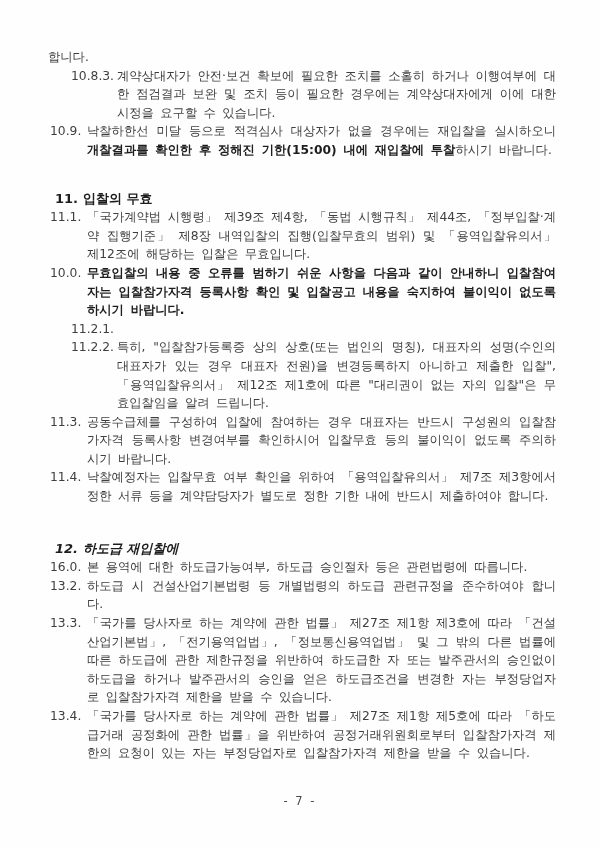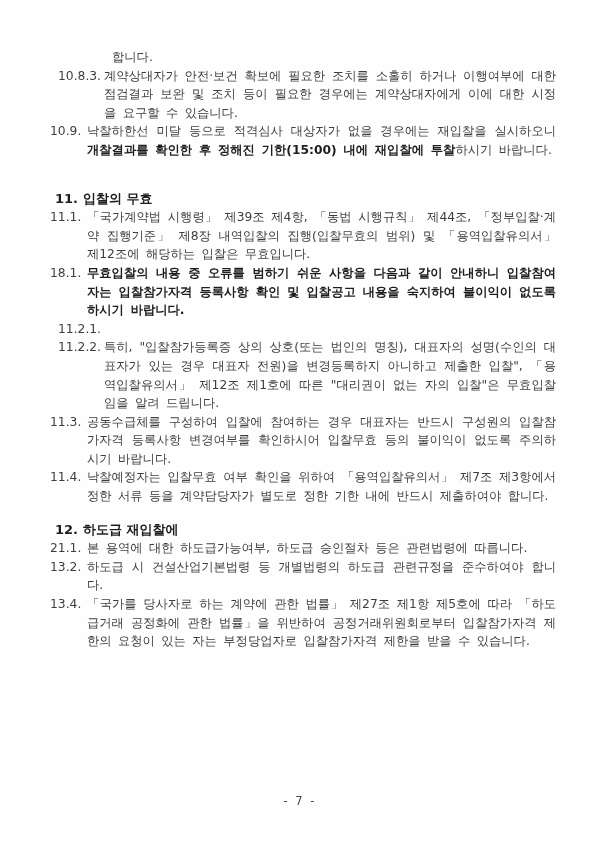--- a/index.html
+++ b/index.html
@@ -21,33 +21,33 @@
   .item .num { flex:0 0 auto; white-space:nowrap; }
   .item .txt {
     flex:1;
     text-align:justify;
     text-align-last:left;
     word-break:break-all;
     word-spacing:2.5px;
   }
   .l2 { padding-left:50px; }
   .l2 .num { width:37px; }
-  .l3 { padding-left:51px;margin-left:7px; }
+  .l3 { padding-left:71px; }
   .l3 .num { width:46px; }
-  .cont { padding-left:112px; }
+  .cont { padding-left:48px; }
   .sec {
     display:flex;
     padding-left:55px;
     font-weight:bold;
     color:#1d1d1d;
     font-size:13px;
   }
   .sec .num { flex:0 0 auto; width:28px; white-space:nowrap; }
   .gap-sm { margin-top:30px; }
-  .gap-md { margin-top:15px; }
+  .gap-md { margin-top:34px;font-style:italic; }
   .bold-part { font-weight:bold; color:#1d1d1d; }
   .bold-item .txt { font-weight:bold; color:#1d1d1d; }
   .footer {
     position:absolute;
     left:0; right:0;
     bottom:37px;
     text-align:center;
     color:#4a4a4a;
     font-size:11.5px;
     letter-spacing:2px;
@@ -76,21 +76,21 @@
     <div class="num">11.</div>
     <div>입찰의 무효</div>
   </div>
 
   <div class="item l2">
     <div class="num">11.1.</div>
     <div class="txt">「국가계약법 시행령」 제39조 제4항, 「동법 시행규칙」 제44조, 「정부입찰·계약 집행기준」 제8장 내역입찰의 집행(입찰무효의 범위) 및 「용역입찰유의서」 제12조에 해당하는 입찰은 무효입니다.</div>
   </div>
 
   <div class="item l2 bold-item">
-    <div class="num">18.1.</div>
+    <div class="num">10.0.</div>
     <div class="txt">무효입찰의 내용 중 오류를 범하기 쉬운 사항을 다음과 같이 안내하니 입찰참여자는 입찰참가자격 등록사항 확인 및 입찰공고 내용을 숙지하여 불이익이 없도록 하시기 바랍니다.</div>
   </div>
 
   <div class="item l3">
     <div class="num">11.2.1.</div>
   </div>
 
   <div class="item l3">
     <div class="num">11.2.2.</div>
     <div class="txt">특히, "입찰참가등록증 상의 상호(또는 법인의 명칭), 대표자의 성명(수인의 대표자가 있는 경우 대표자 전원)을 변경등록하지 아니하고 제출한 입찰", 「용역입찰유의서」 제12조 제1호에 따른 "대리권이 없는 자의 입찰"은 무효입찰임을 알려 드립니다.</div>
@@ -105,29 +105,33 @@
     <div class="num">11.4.</div>
     <div class="txt">낙찰예정자는 입찰무효 여부 확인을 위하여 「용역입찰유의서」 제7조 제3항에서 정한 서류 등을 계약담당자가 별도로 정한 기한 내에 반드시 제출하여야 합니다.</div>
   </div>
 
   <div class="sec gap-md">
     <div class="num">12.</div>
     <div>하도급 재입찰에</div>
   </div>
 
   <div class="item l2">
-    <div class="num">21.1.</div>
+    <div class="num">16.0.</div>
     <div class="txt">본 용역에 대한 하도급가능여부, 하도급 승인절차 등은 관련법령에 따릅니다.</div>
   </div>
 
   <div class="item l2">
     <div class="num">13.2.</div>
     <div class="txt">하도급 시 건설산업기본법령 등 개별법령의 하도급 관련규정을 준수하여야 합니다.</div>
   </div>
 
+  <div class="item l2">
+    <div class="num">13.3.</div>
+    <div class="txt">「국가를 당사자로 하는 계약에 관한 법률」 제27조 제1항 제3호에 따라 「건설산업기본법」, 「전기용역업법」, 「정보통신용역업법」 및 그 밖의 다른 법률에 따른 하도급에 관한 제한규정을 위반하여 하도급한 자 또는 발주관서의 승인없이 하도급을 하거나 발주관서의 승인을 얻은 하도급조건을 변경한 자는 부정당업자로 입찰참가자격 제한을 받을 수 있습니다.</div>
+  </div>
 
   <div class="item l2">
     <div class="num">13.4.</div>
     <div class="txt">「국가를 당사자로 하는 계약에 관한 법률」 제27조 제1항 제5호에 따라 「하도급거래 공정화에 관한 법률」을 위반하여 공정거래위원회로부터 입찰참가자격 제한의 요청이 있는 자는 부정당업자로 입찰참가자격 제한을 받을 수 있습니다.</div>
   </div>
 
   <div class="footer">- 7 -</div>
 
 </div>
 

